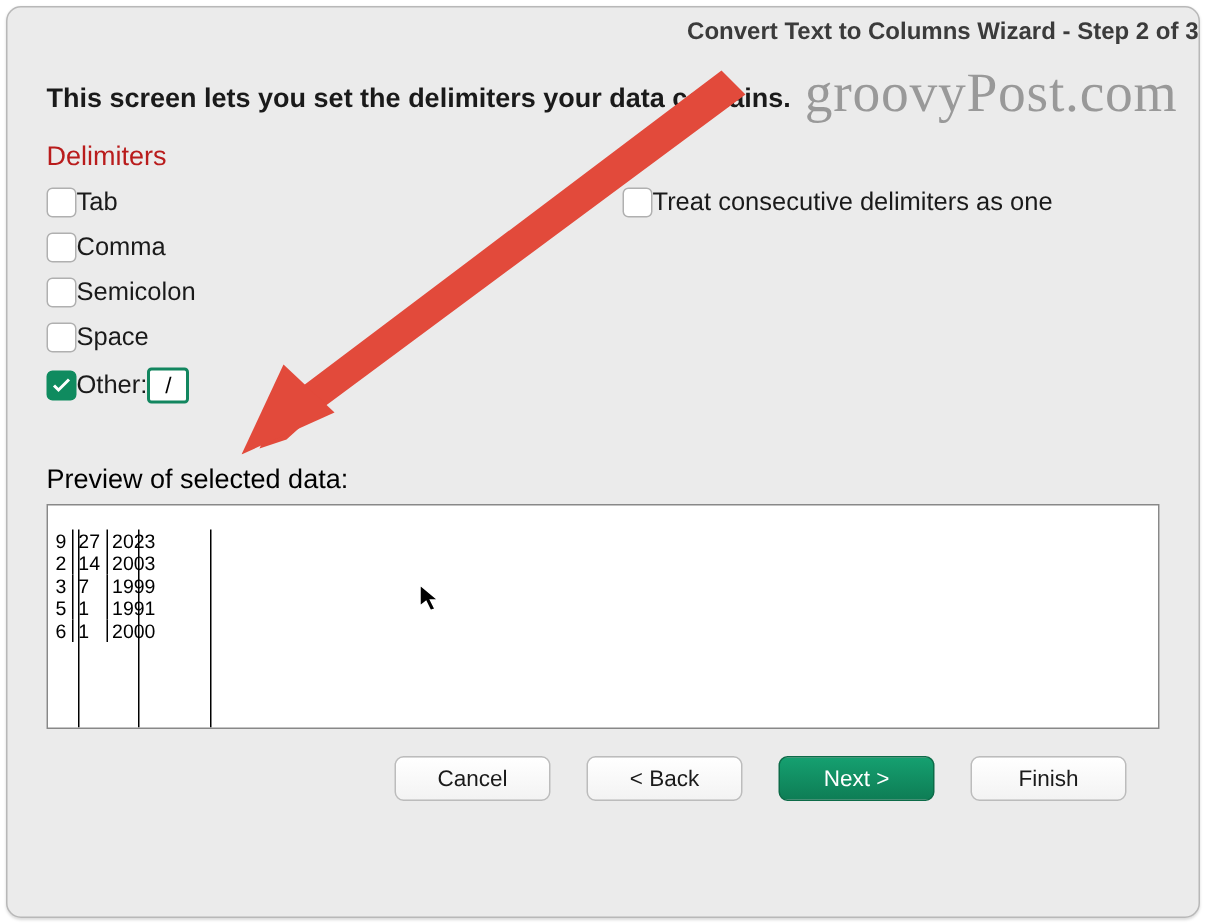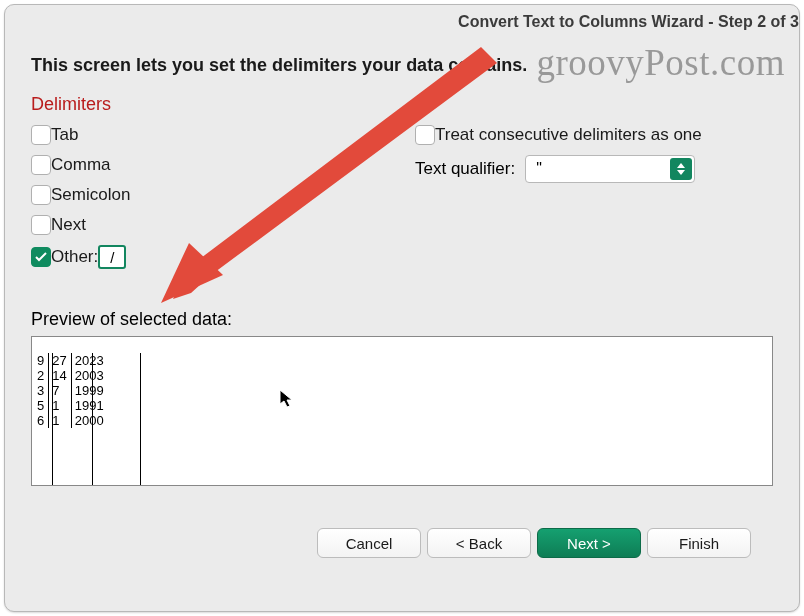--- a/index.html
+++ b/index.html
@@ -78,21 +78,21 @@
       font-family: Verdana, Geneva, sans-serif; font-size: 13px;
       border-collapse: collapse; margin-left: 2px;
     }
     .preview-table td {
       padding: 0 4px 0 3px; line-height: 15px;
     }
     .vline { border-left: 1px solid #000; }
     .vline-full {
       position: absolute; top: 16px; bottom: 0; width: 1px; background: #000;
     }
-    .buttons { display: flex; justify-content: flex-end; gap: 6px; padding: 18px 22px 0 0; margin-top: 24px; }
+    .buttons { display: flex; justify-content: flex-end; gap: 24px; padding: 18px 22px 0 0; }
     .btn {
       min-width: 104px; height: 30px; border-radius: 6px;
       background: linear-gradient(#fff,#f3f3f3);
       border: 1px solid #bcbcbc; font-size: 15px;
       display: inline-flex; align-items:center; justify-content:center;
       padding: 0 18px; color: #1a1a1a;
     }
     .btn.primary {
       background: linear-gradient(#15a070,#0e7d55);
       border-color: #0c6b48; color: #fff; font-weight: 400;
@@ -126,44 +126,37 @@
         <div class="check-row">
           <span class="cb"></span>
           <span>Comma</span>
         </div>
         <div class="check-row">
           <span class="cb"></span>
           <span>Semicolon</span>
         </div>
         <div class="check-row">
           <span class="cb"></span>
-          <span>Next</span>
+          <span>Space</span>
         </div>
         <div class="check-row">
           <span class="cb checked">
               <svg width="12" height="10">
                 <path d="M1 5l3 3 7-7" stroke="#fff" stroke-width="2" fill="none"></path>
               </svg>
             </span>
           <span>Other:</span>
           <input class="other-input" value="/" style="">
         </div>
       </div>
 
       <div class="right">
         <div class="check-row">
           <span class="cb"></span>
           <span>Treat consecutive delimiters as one</span>
-        </div>
-        <div class="qual-row">
-          <span>Text qualifier:</span>
-          <div class="qual-select">
-            <span>"</span>
-            <span class="qual-chev"></span>
-          </div>
         </div>
       </div>
     </div>
 
     <div class="preview-label">Preview of selected data:</div>
     <div class="preview-box">
       <div class="vline-full" style="left:20px"></div>
       <div class="vline-full" style="left:60px"></div>
       <div class="vline-full" style="left:108px"></div>
       <table class="preview-table">

